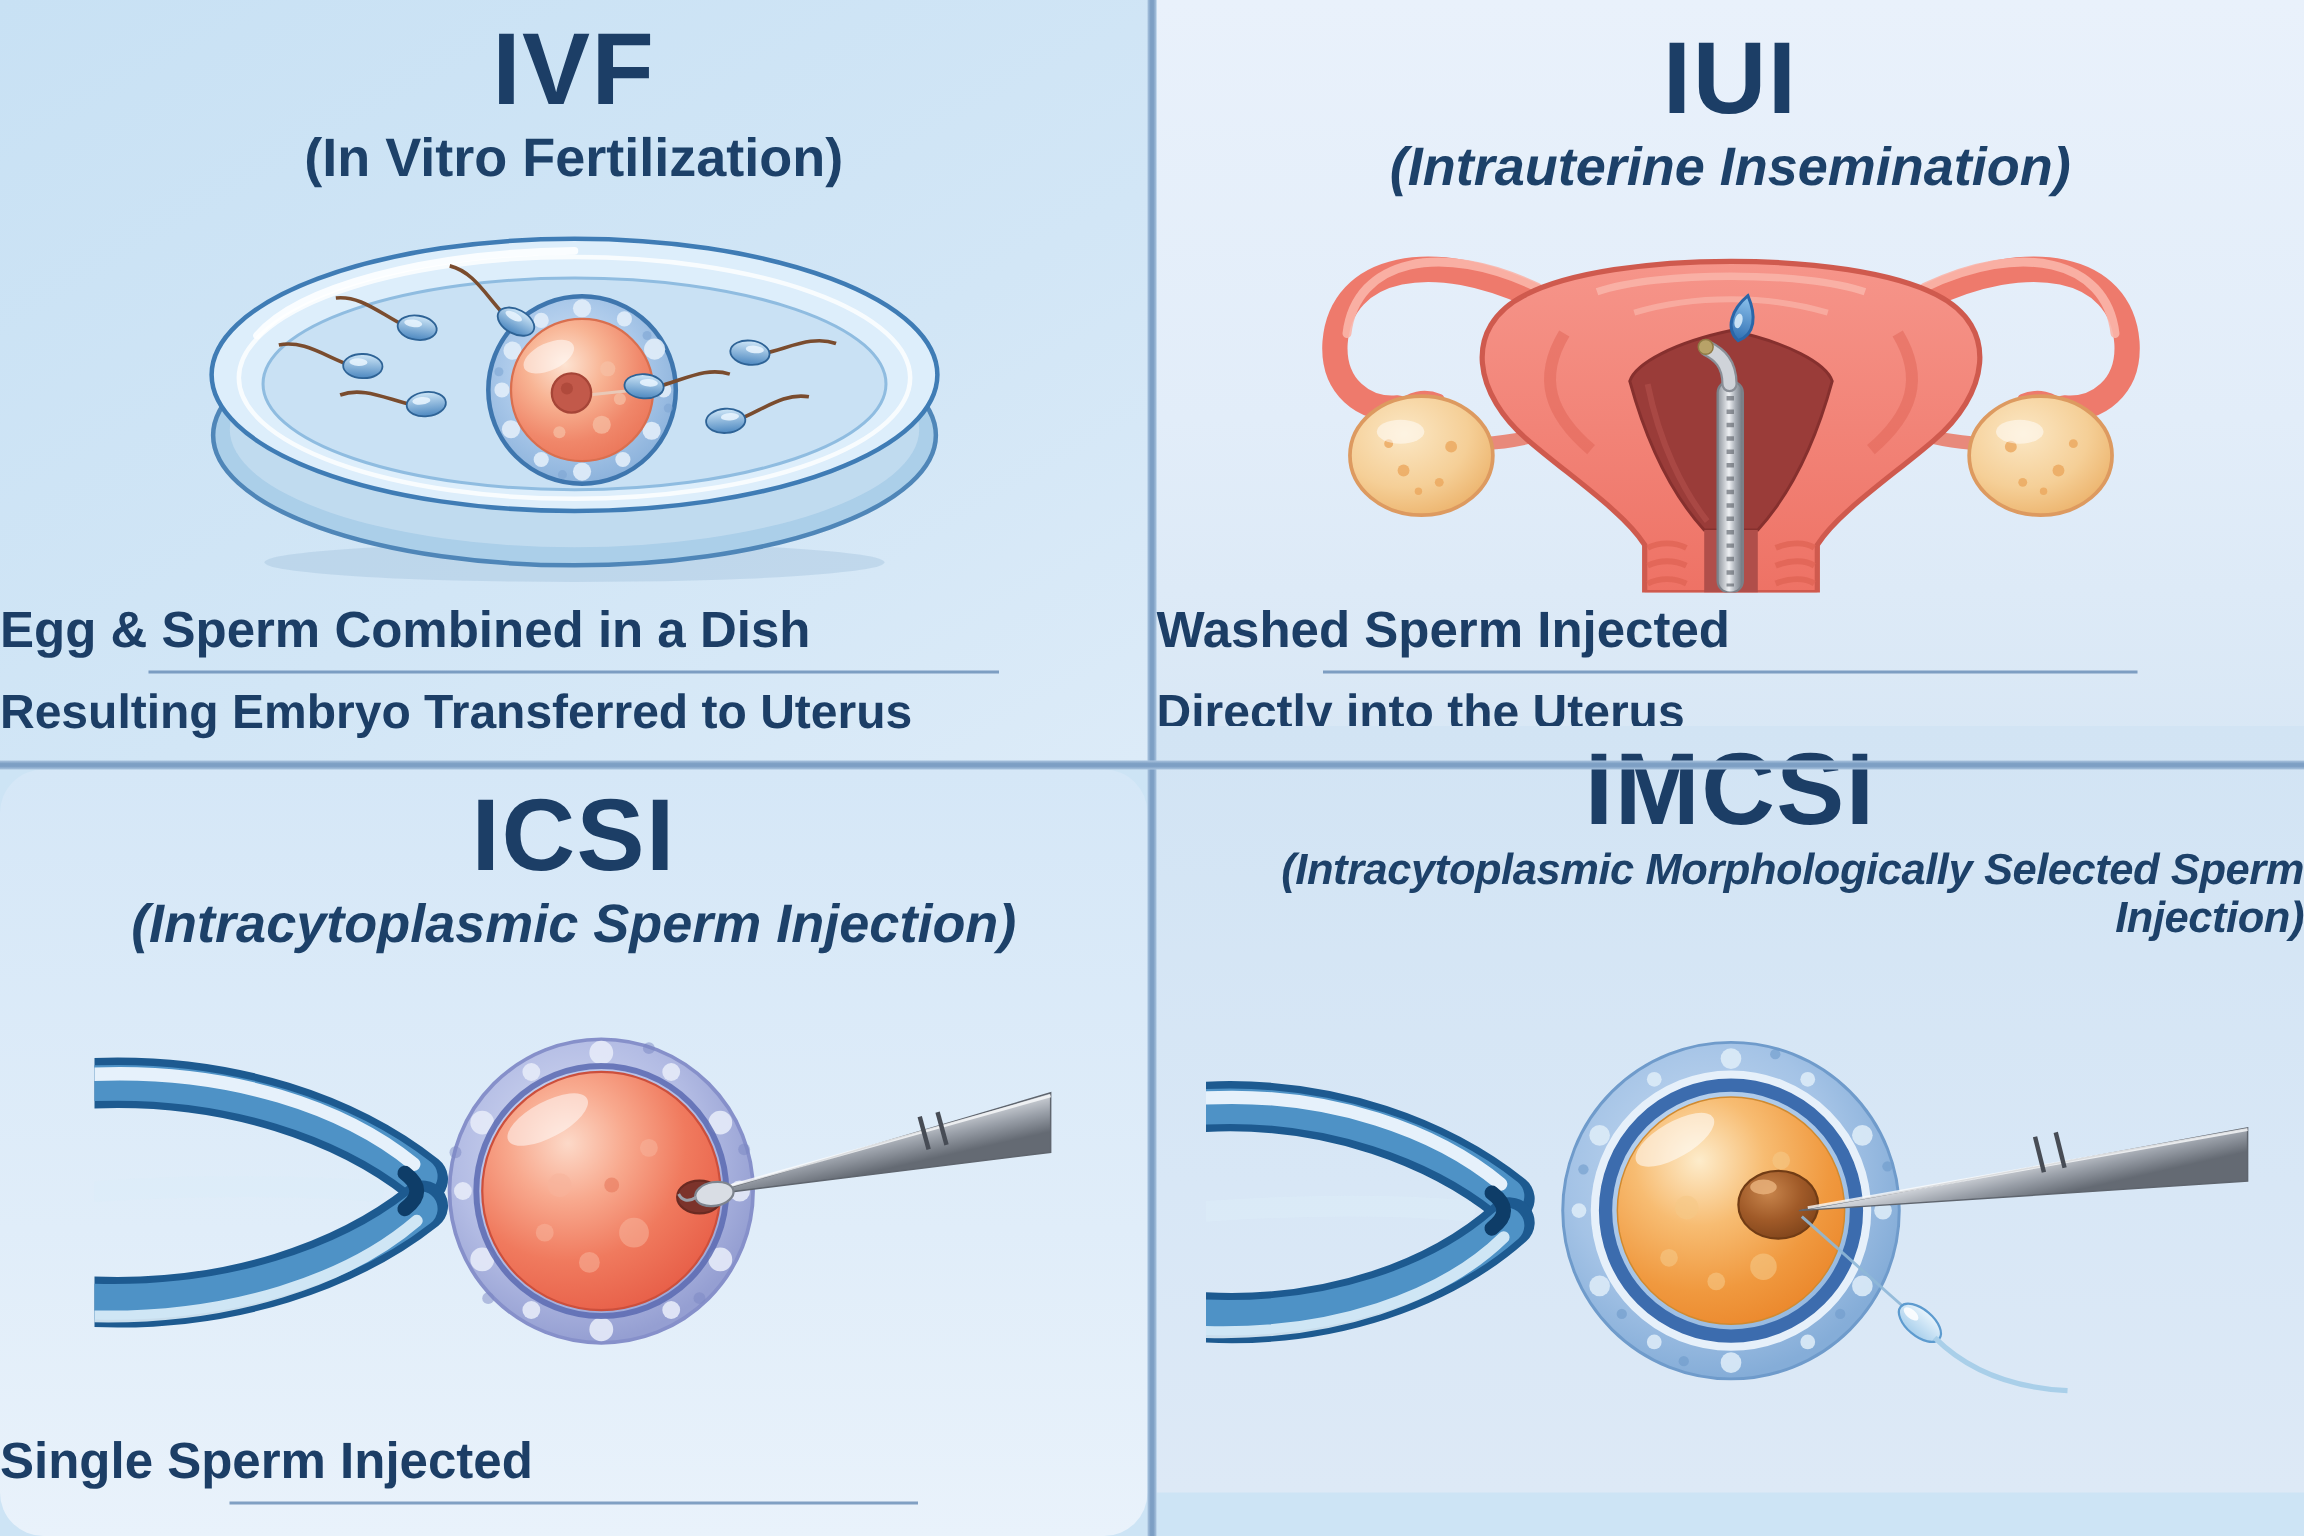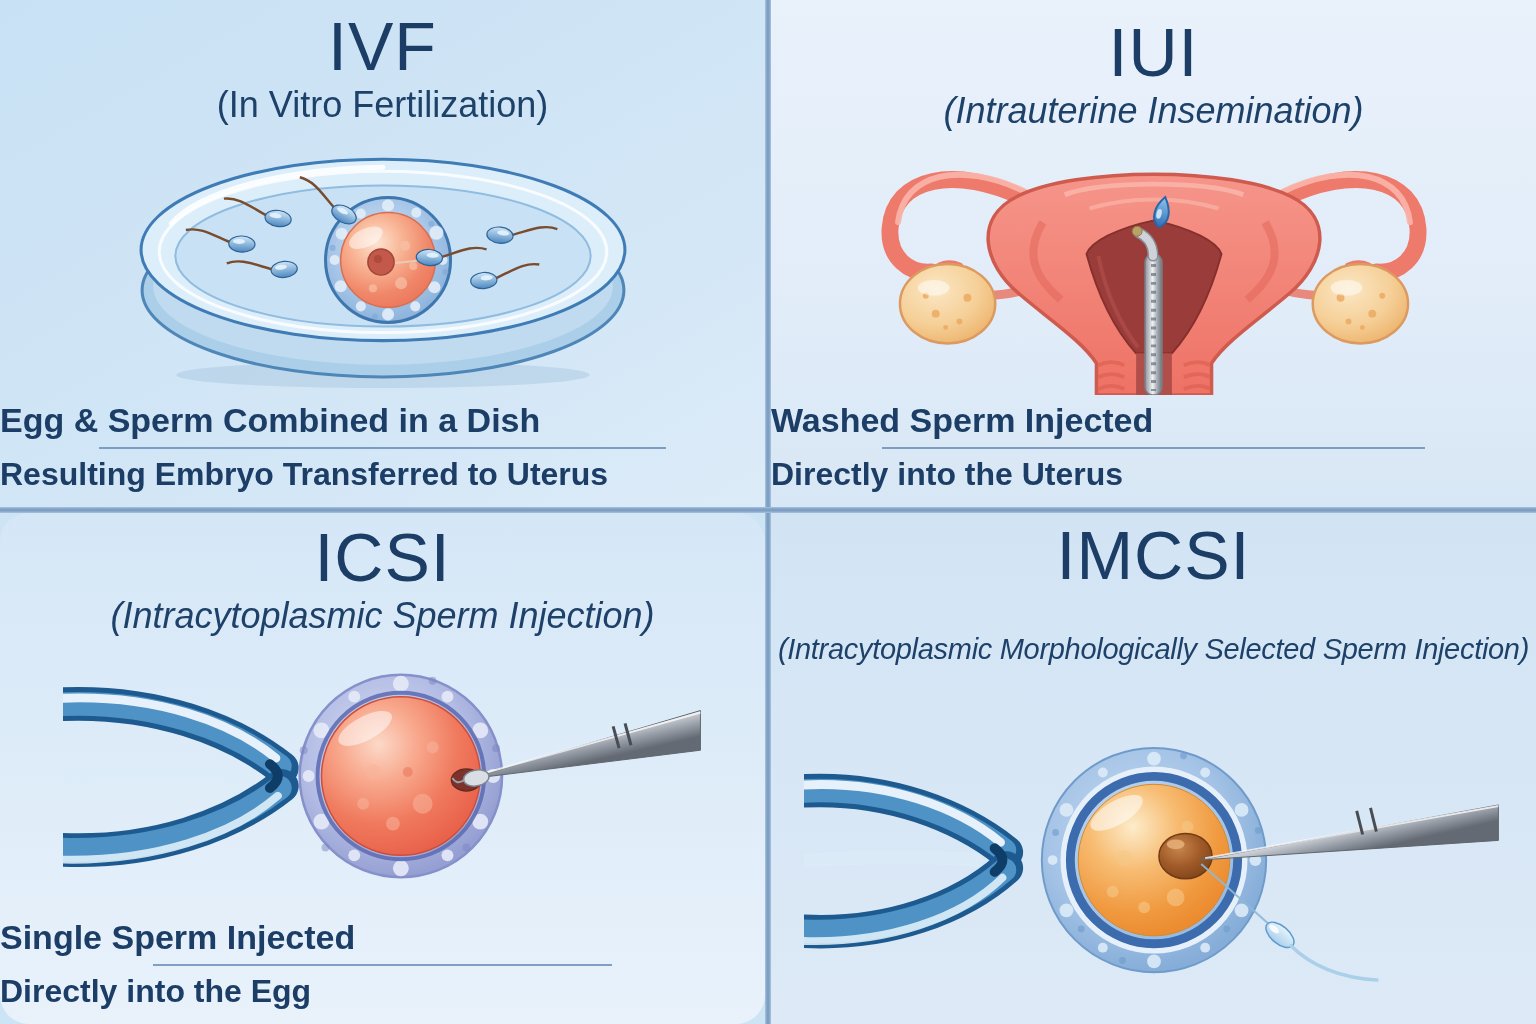--- a/index.html
+++ b/index.html
@@ -9,31 +9,31 @@
     overflow:hidden;
   }
   .canvas{position:relative;width:1536px;height:1024px;background:#cde4f5;}
   .quadrant{
     position:absolute;display:flex;flex-direction:column;align-items:center;
     box-sizing:border-box;
   }
   #q-ivf  {left:0;   top:0;   width:765px;height:507px;background:linear-gradient(150deg,#c8e1f4 0%,#d2e6f6 60%,#dcebf8 100%);}
   #q-iui  {left:771px;top:0;  width:765px;height:507px;background:linear-gradient(180deg,#e9f1fb 0%,#e2edf9 55%,#d8e7f5 100%);}
   #q-icsi {left:0;   top:513px;width:765px;height:511px;background:linear-gradient(180deg,#d5e7f7 0%,#e0edf9 60%,#e9f2fb 100%);border-radius:29px;}
-  #q-imcsi{left:771px;top:513px;width:765px;height:511px;background:linear-gradient(180deg,#d2e4f4 0%,#d8e7f6 60%,#dde9f6 100%);gap:40px;}
+  #q-imcsi{left:771px;top:484px;width:765px;height:511px;background:linear-gradient(180deg,#d2e4f4 0%,#d8e7f6 60%,#dde9f6 100%);}
   .v-divider{position:absolute;left:765px;top:0;width:6px;height:1024px;
     background:linear-gradient(90deg,#aac4df 0%,#7d9fc4 35%,#7d9fc4 65%,#aac4df 100%);}
   .h-divider{position:absolute;left:0;top:507px;width:1536px;height:6px;
     background:linear-gradient(180deg,#aac4df 0%,#7d9fc4 35%,#7d9fc4 65%,#aac4df 100%);}
   .q-title{
-    font-size:68px;font-weight:400;color:#1c3e66;line-height:1.02;
+    font-size:68px;font-weight:700;color:#1c3e66;line-height:1.02;
     letter-spacing:1px;text-align:center;
   }
   .q-subtitle{
-    font-size:36px;font-weight:400;color:#1d4169;text-align:left;
+    font-size:36px;font-weight:700;color:#1d4169;text-align:right;
     margin-top:4px;line-height:1.1;
   }
   .q-subtitle.it{font-style:italic;}
   #q-imcsi .q-subtitle{font-size:29px;letter-spacing:-0.3px;}
   #q-ivf  .q-title{margin-top:12px;}
   #q-iui  .q-title{margin-top:18px;}
   #q-icsi .q-title{margin-top:10px;}
   #q-imcsi .q-title{margin-top:8px;}
   .illustration{
     flex:1;display:flex;align-items:center;justify-content:center;
@@ -322,21 +322,20 @@
           <line x1="552" y1="74" x2="558" y2="96" stroke="#474c55" stroke-width="3"></line>
           <line x1="564" y1="71" x2="570" y2="93" stroke="#474c55" stroke-width="3"></line>
           <ellipse cx="414" cy="126" rx="13" ry="8" fill="#d9dde4" stroke="#7e848e" stroke-width="1.5" transform="rotate(-10 414 126)"></ellipse>
           <path d="M 402 128 C 396 132 392 130 390 126" stroke="#9aa0aa" stroke-width="2" fill="none"></path>
         </g>
       </svg>
     </div>
     <div class="caption">
       <div class="caption-line1">Single Sperm Injected</div>
       <div class="caption-rule" style="width:60%"></div>
-      <div class="caption-line2">Directly into the Egg</div>
     </div>
   </section>
 
   <section class="quadrant" id="q-imcsi">
     <div class="q-title">IMCSI</div>
     <div class="q-subtitle it">(Intracytoplasmic Morphologically Selected Sperm Injection)</div>
     <div class="illustration">
       <svg width="700" height="246" viewBox="0 0 700 250">
         <defs>
           <radialGradient id="m-zona" cx="42%" cy="38%" r="62%">

